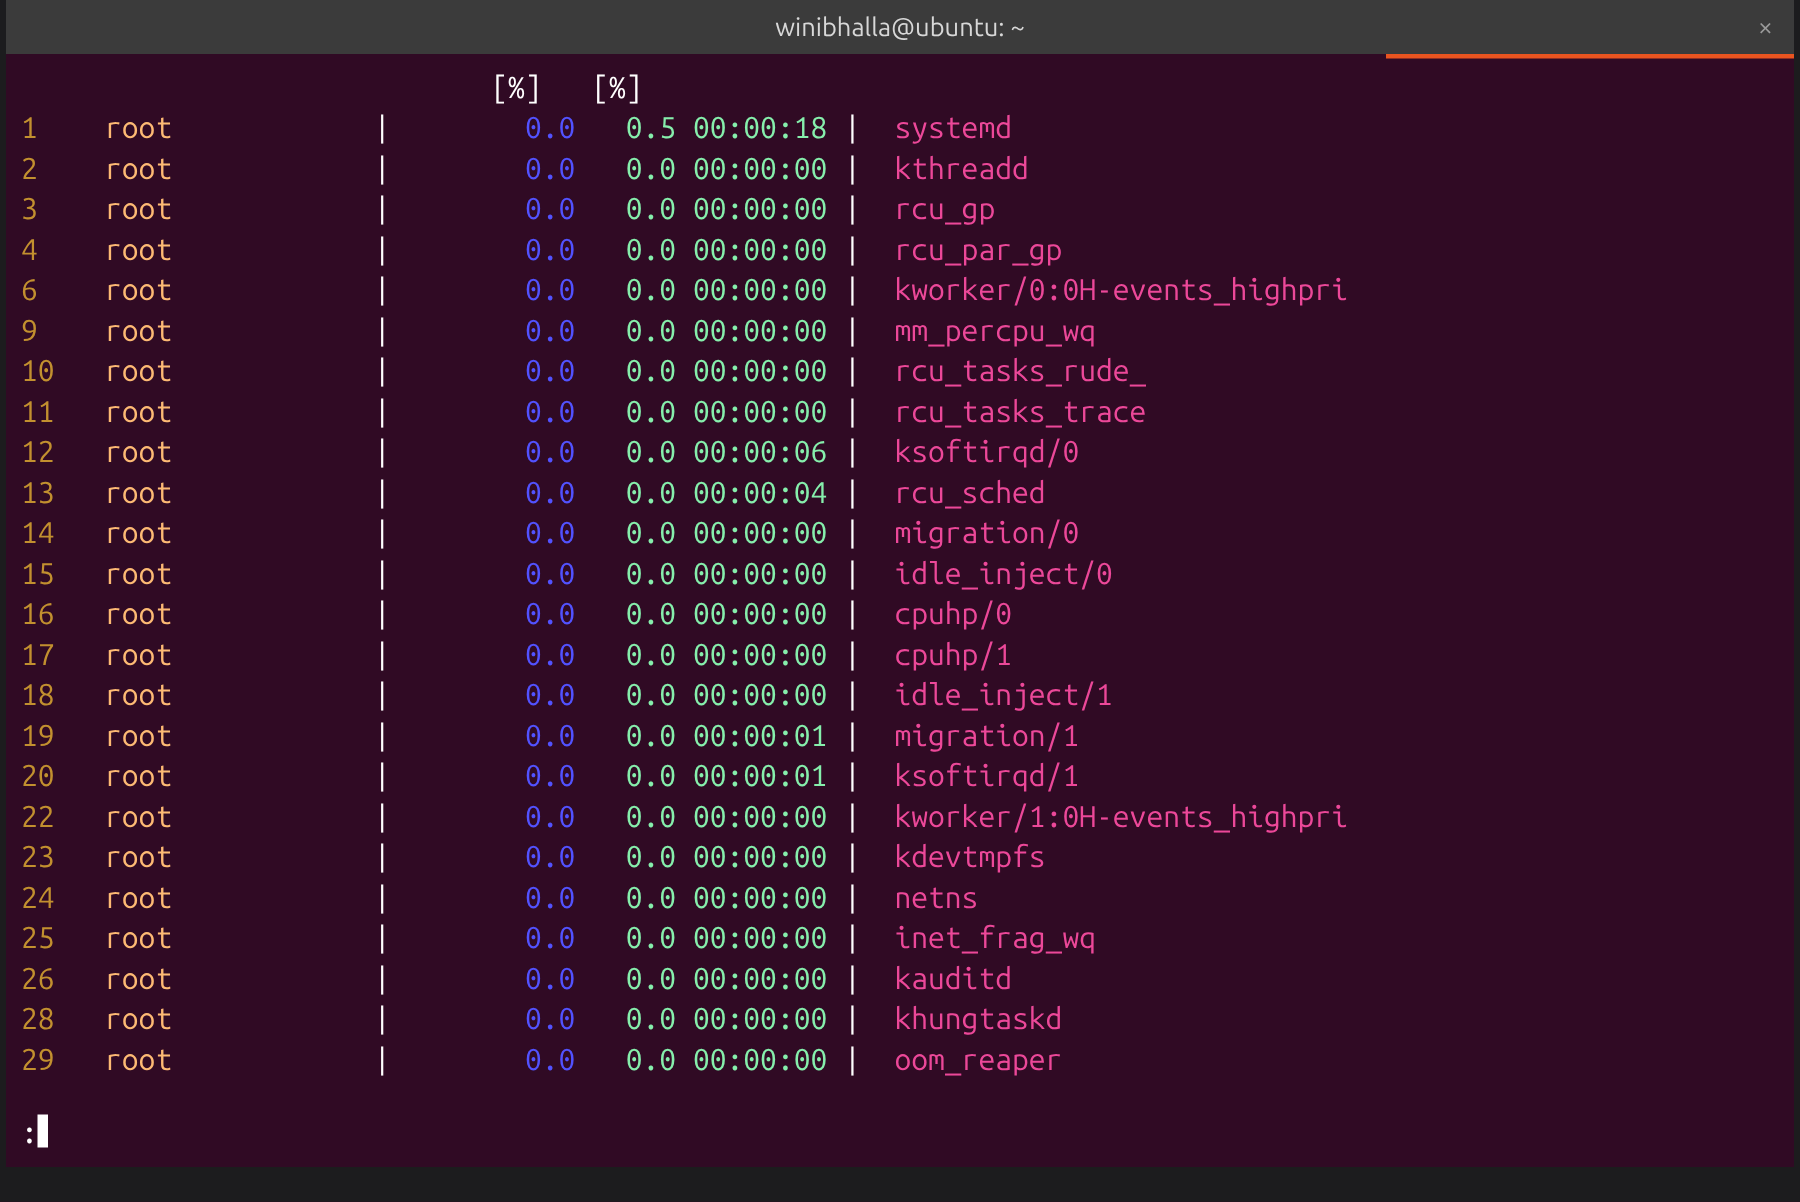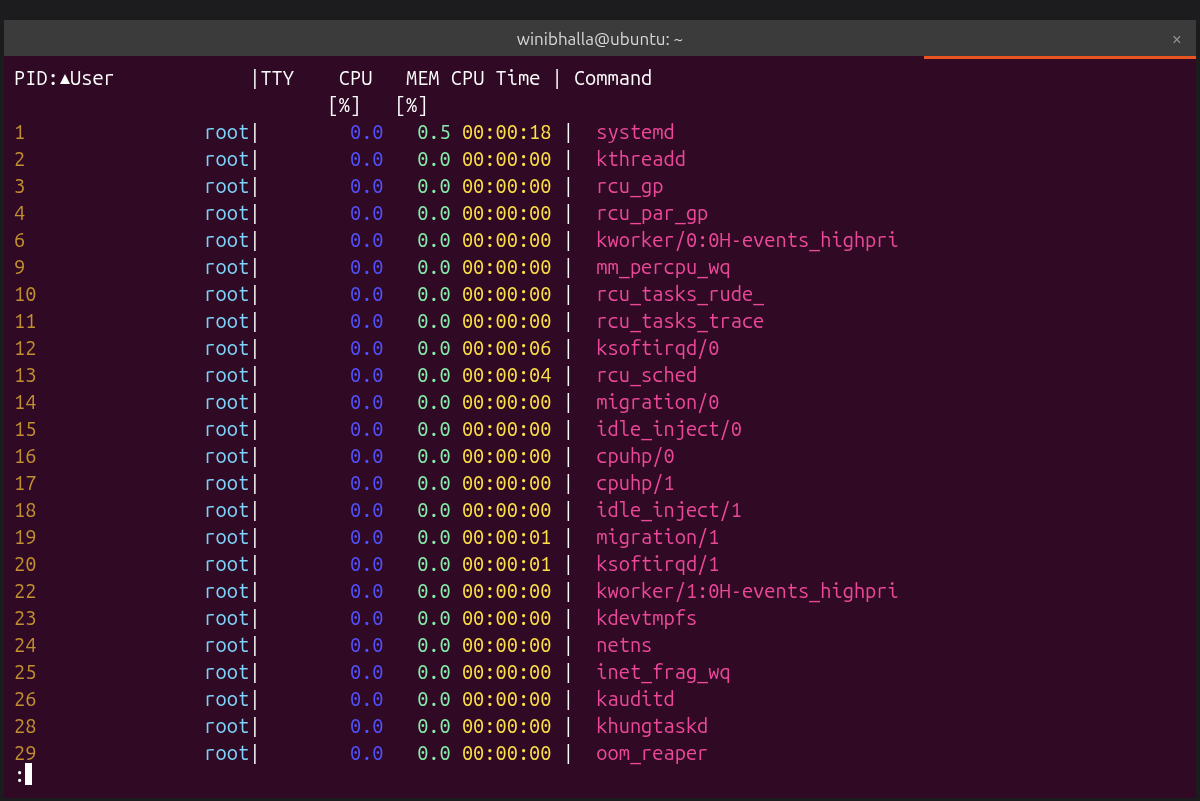--- a/index.html
+++ b/index.html
@@ -7,21 +7,20 @@
     padding: 0;
     background: #1c1c1e;
     width: 1200px;
     height: 801px;
     font-family: "Ubuntu Mono", "DejaVu Sans Mono", "Liberation Mono", monospace;
     font-size: 20px;
     overflow: hidden;
   }
   .window {
     position: relative;
-    margin-top: 20px;
     margin-left: 4px;
     width: 1192px;
     height: 778px;
     background: #300A24;
     box-sizing: border-box;
     overflow: hidden;
   }
   .titlebar {
     height: 36px;
     background: #3b3b3b;
@@ -64,28 +63,28 @@
     height: 27px;
   }
   .header-line { color: #ffffff; }
   .sort-arrow {
     display: inline-block;
     vertical-align: 0px;
   }
   .sort-arrow svg { display: block; }
   .cell { display: inline-block; }
   .pid   { color: #c2902f; width: 5ch; text-align: left; }
-  .user  { color: #7dd3fc; width: 16ch; text-align: right; }
+  .user  { color: #fdba74; width: 16ch; text-align: left; }
   .sep   { color: #ffffff; width: 2ch; text-align: left; }
   .tty   { color: #5252ff; width: 6ch; text-align: left; }
   .cpu   { color: #5252ff; width: 4ch; text-align: right; }
   .gap1  { width: 2ch; }
   .mem   { color: #86efac; width: 4ch; text-align: right; }
   .gap2  { width: 1ch; }
-  .cput  { color: #fde047; width: 8ch; text-align: center; }
+  .cput  { color: #86efac; width: 8ch; text-align: center; }
   .gap3  { width: 1ch; }
   .cmd   { color: #ec4899; }
   .h-pid  { width: 5ch; text-align: left; display:inline-block;}
   .h-user { width: 16ch; text-align: left; display:inline-block;}
   .h-tty  { width: 6ch; text-align: left; display:inline-block;}
   .h-cpu  { width: 4ch; text-align: right; display:inline-block;}
   .h-mem  { width: 4ch; text-align: right; display:inline-block;}
   .h-cput { width: 9ch; text-align: left; display:inline-block;}
   .h-cmd  { display:inline-block;}
   .status-line {
@@ -109,23 +108,20 @@
 <div class="window">
 
   <div class="titlebar">
     <span class="title">winibhalla@ubuntu: ~</span>
     <span class="close">×</span>
   </div>
   <div class="tab-underline-right"></div>
 
   <div class="term">
 
-    <div class="line header-line"><span class="h-pid"><span>PID:</span><span class="sort-arrow"><svg width="12" height="12" viewBox="0 0 12 12">
-              <polygon points="6,1 11,11 1,11" fill="#ffffff"></polygon>
-            </svg></span></span><span class="h-user">User</span><span class="sep">|</span><span class="h-tty">TTY</span><span class="h-cpu">CPU</span><span class="cell gap1"></span><span class="h-mem">MEM</span><span class="cell gap2"></span><span class="h-cput">CPU Time</span><span class="sep">|</span><span class="cell gap2"> </span><span class="h-cmd">Command</span></div>
 
     <div class="line header-line"><span class="h-pid"></span><span class="h-user"></span><span class="sep"></span><span class="h-tty"></span><span class="h-cpu">[%]</span><span class="cell gap1"></span><span class="h-mem">[%]</span><span class="cell gap2"></span><span class="h-cput"></span><span class="sep"></span></div>
 
     <div id="rows">
         <div class="line"><span class="cell pid">1</span><span class="cell user">root</span><span class="cell sep">|</span><span class="cell tty"></span><span class="cell cpu">0.0</span><span class="cell gap1"></span><span class="cell mem">0.5</span><span class="cell gap2"> </span><span class="cell cput">00:00:18</span><span class="cell gap3"> </span><span class="cell sep">|</span><span class="cell gap2"> </span><span class="cell cmd">systemd</span></div>
         <div class="line"><span class="cell pid">2</span><span class="cell user">root</span><span class="cell sep">|</span><span class="cell tty"></span><span class="cell cpu">0.0</span><span class="cell gap1"></span><span class="cell mem">0.0</span><span class="cell gap2"> </span><span class="cell cput">00:00:00</span><span class="cell gap3"> </span><span class="cell sep">|</span><span class="cell gap2"> </span><span class="cell cmd">kthreadd</span></div>
         <div class="line"><span class="cell pid">3</span><span class="cell user">root</span><span class="cell sep">|</span><span class="cell tty"></span><span class="cell cpu">0.0</span><span class="cell gap1"></span><span class="cell mem">0.0</span><span class="cell gap2"> </span><span class="cell cput">00:00:00</span><span class="cell gap3"> </span><span class="cell sep">|</span><span class="cell gap2"> </span><span class="cell cmd">rcu_gp</span></div>
         <div class="line"><span class="cell pid">4</span><span class="cell user">root</span><span class="cell sep">|</span><span class="cell tty"></span><span class="cell cpu">0.0</span><span class="cell gap1"></span><span class="cell mem">0.0</span><span class="cell gap2"> </span><span class="cell cput">00:00:00</span><span class="cell gap3"> </span><span class="cell sep">|</span><span class="cell gap2"> </span><span class="cell cmd">rcu_par_gp</span></div>
         <div class="line"><span class="cell pid">6</span><span class="cell user">root</span><span class="cell sep">|</span><span class="cell tty"></span><span class="cell cpu">0.0</span><span class="cell gap1"></span><span class="cell mem">0.0</span><span class="cell gap2"> </span><span class="cell cput">00:00:00</span><span class="cell gap3"> </span><span class="cell sep">|</span><span class="cell gap2"> </span><span class="cell cmd">kworker/0:0H-events_highpri</span></div>
         <div class="line"><span class="cell pid">9</span><span class="cell user">root</span><span class="cell sep">|</span><span class="cell tty"></span><span class="cell cpu">0.0</span><span class="cell gap1"></span><span class="cell mem">0.0</span><span class="cell gap2"> </span><span class="cell cput">00:00:00</span><span class="cell gap3"> </span><span class="cell sep">|</span><span class="cell gap2"> </span><span class="cell cmd">mm_percpu_wq</span></div>

